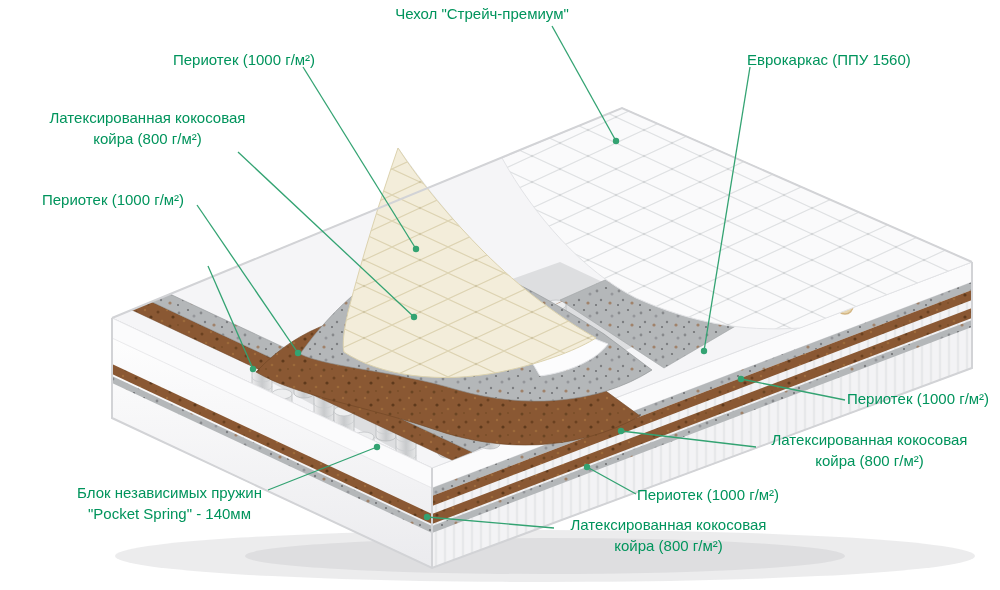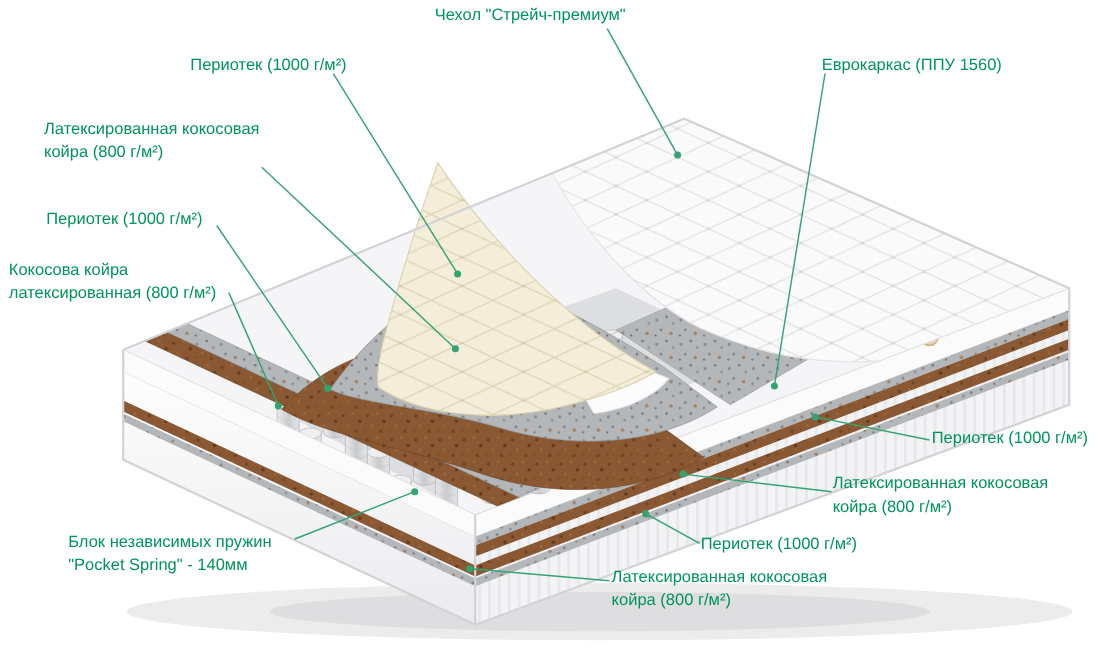--- a/index.html
+++ b/index.html
@@ -1,19 +1,19 @@
 <!DOCTYPE html>
 <html style="--label: #00945c; --leader: #33a372; --coir: #8a5833; --felt: #b4b7b9; --cream: #f3edda; --cover_fabric: #fafafb;"><head>
 <meta charset="utf-8">
 <style>
   html,body{margin:0;padding:0;background:#ffffff;}
   .stage{position:relative;width:1000px;height:590px;background:#ffffff;overflow:hidden;
          font-family:"Liberation Sans",sans-serif;}
   .art{position:absolute;left:0;top:0;width:1000px;height:590px;}
-  .lbl{position:absolute;color:var(--label,#00945c);font-size:15px;line-height:21px;}
+  .lbl{position:absolute;color:var(--label,#00945c);font-size:15px;line-height:21px;text-align:center;}
   .nowrap{white-space:nowrap;}
   .center{text-align:center;}
   .leader{stroke:var(--leader,#33a372);stroke-width:1.3;fill:none;}
   .ldot{fill:var(--leader,#33a372);}
 </style>
 </head>
 <body>
 
 <div class="stage">
 
@@ -189,20 +189,19 @@
       <line class="leader" x1="554" y1="528" x2="427" y2="517"></line>
         <circle class="ldot" cx="427" cy="517" r="3.2"></circle>
     </g>
   </svg>
 
   <div class="lbl center" style="left:386px;top:3px;width:192px;">Чехол "Стрейч-премиум"</div>
   <div class="lbl nowrap" style="left:173px;top:49px;">Периотек (1000 г/м²)</div>
   <div class="lbl nowrap" style="left:747px;top:49px;">Еврокаркас (ППУ 1560)</div>
   <div class="lbl" style="left:40px;top:107px;width:215px;">Латексированная кокосовая койра (800 г/м²)</div>
   <div class="lbl nowrap" style="left:42px;top:189px;">Периотек (1000 г/м²)</div>
-  <div class="lbl" style="left:8px;top:235px;width:205px;">Кокосова койра латексированная (800 г/м²)</div>
   <div class="lbl" style="left:62px;top:482px;width:215px;">Блок независимых пружин "Pocket Spring" - 140мм</div>
   <div class="lbl nowrap" style="left:847px;top:388px;">Периотек (1000 г/м²)</div>
   <div class="lbl" style="left:757px;top:429px;width:225px;">Латексированная кокосовая койра (800 г/м²)</div>
   <div class="lbl nowrap" style="left:637px;top:484px;">Периотек (1000 г/м²)</div>
   <div class="lbl" style="left:556px;top:514px;width:225px;">Латексированная кокосовая койра (800 г/м²)</div>
 
 </div>
 
 </body></html>

